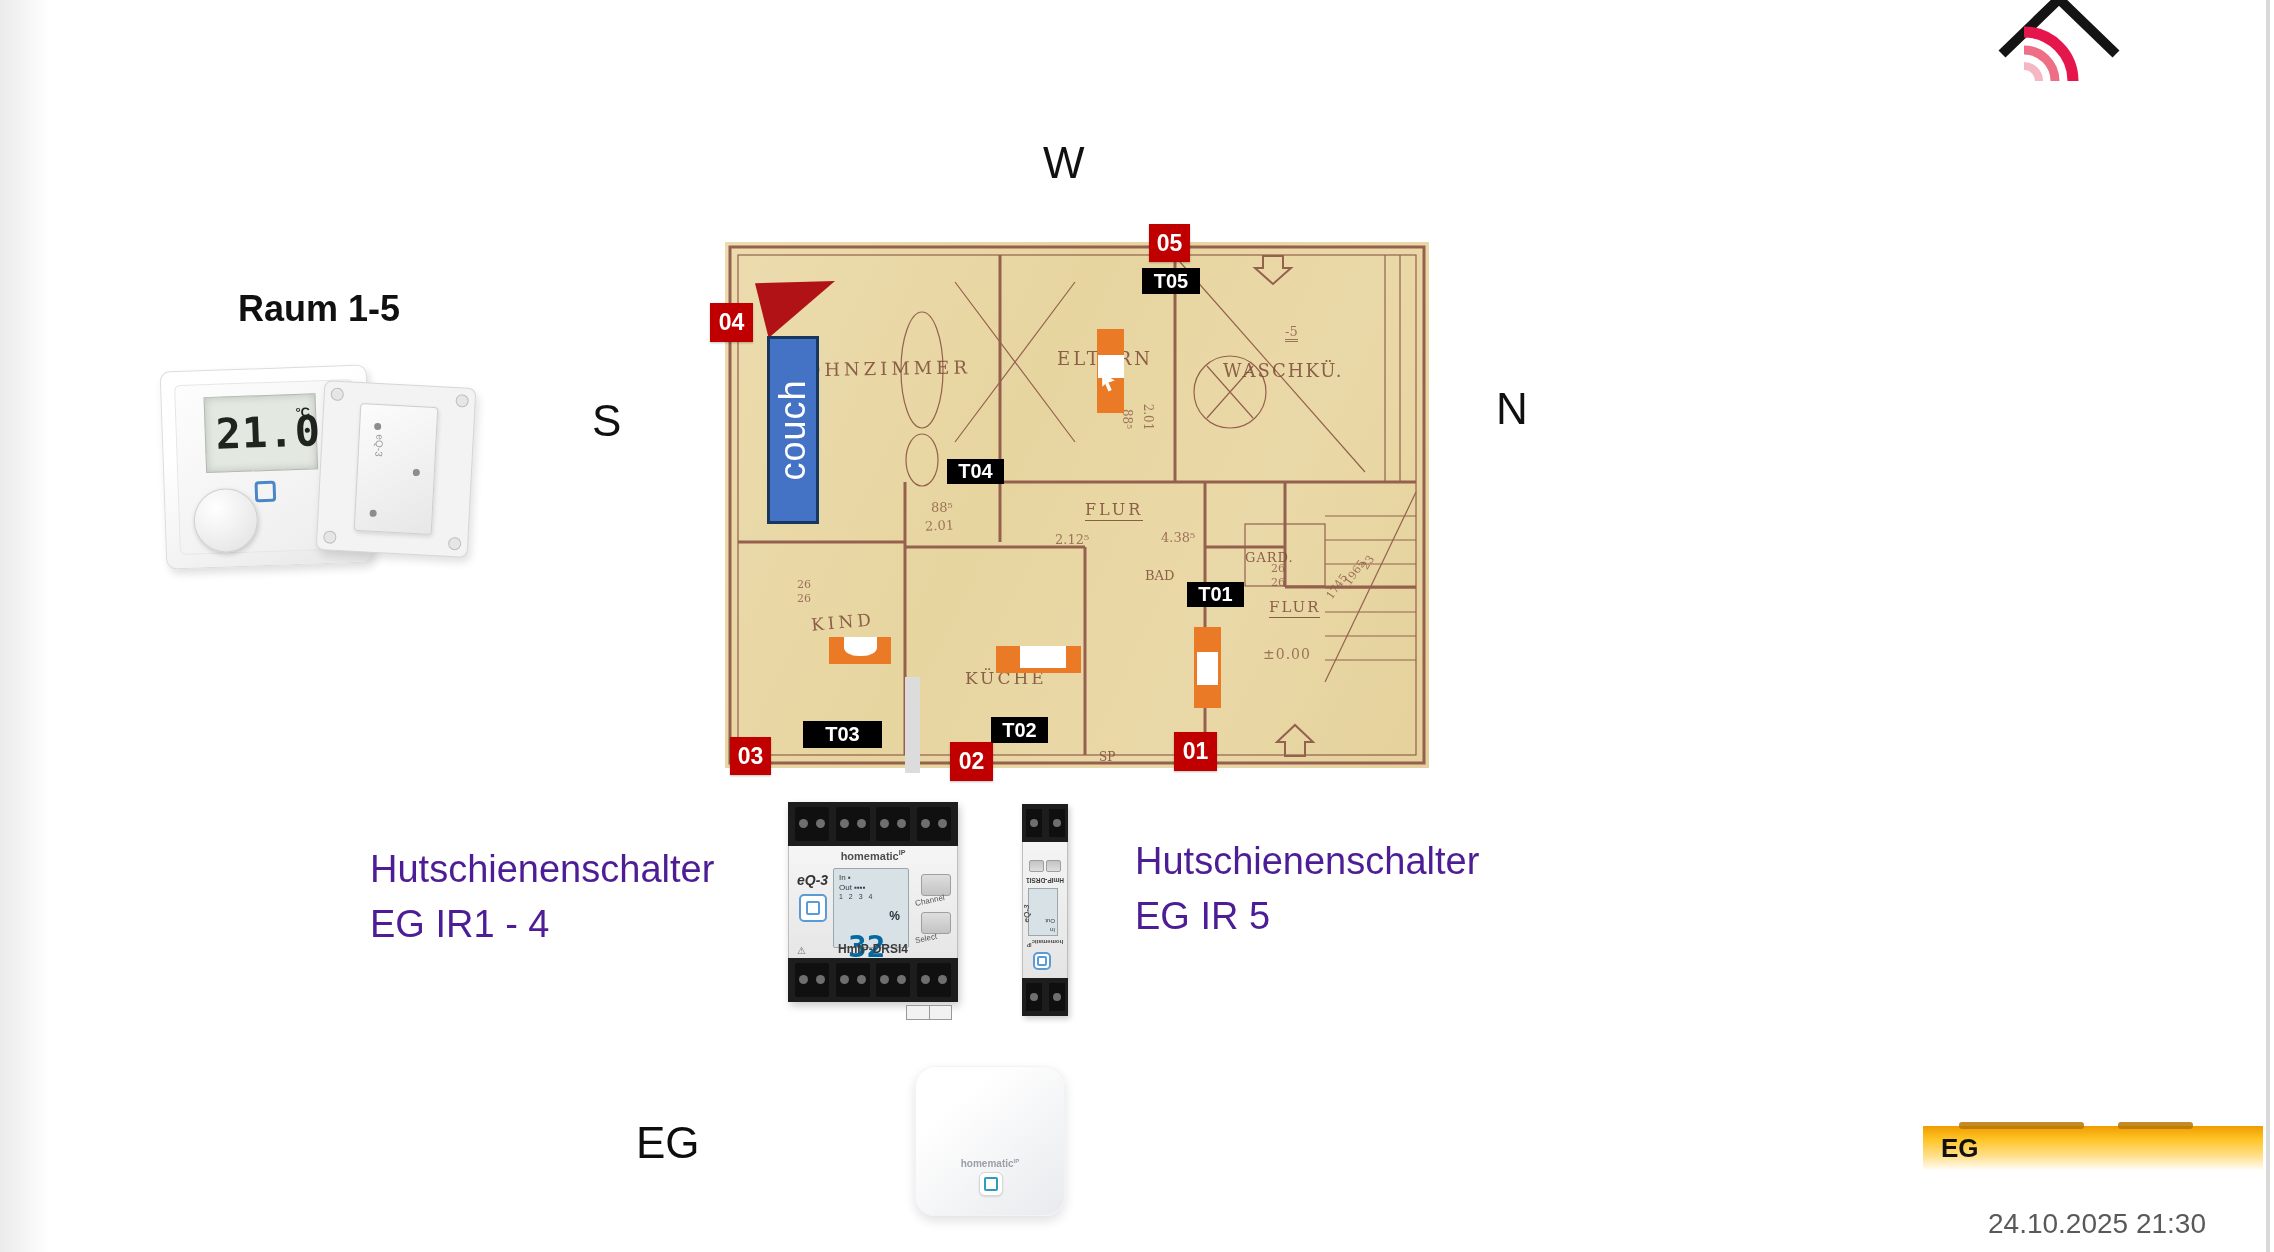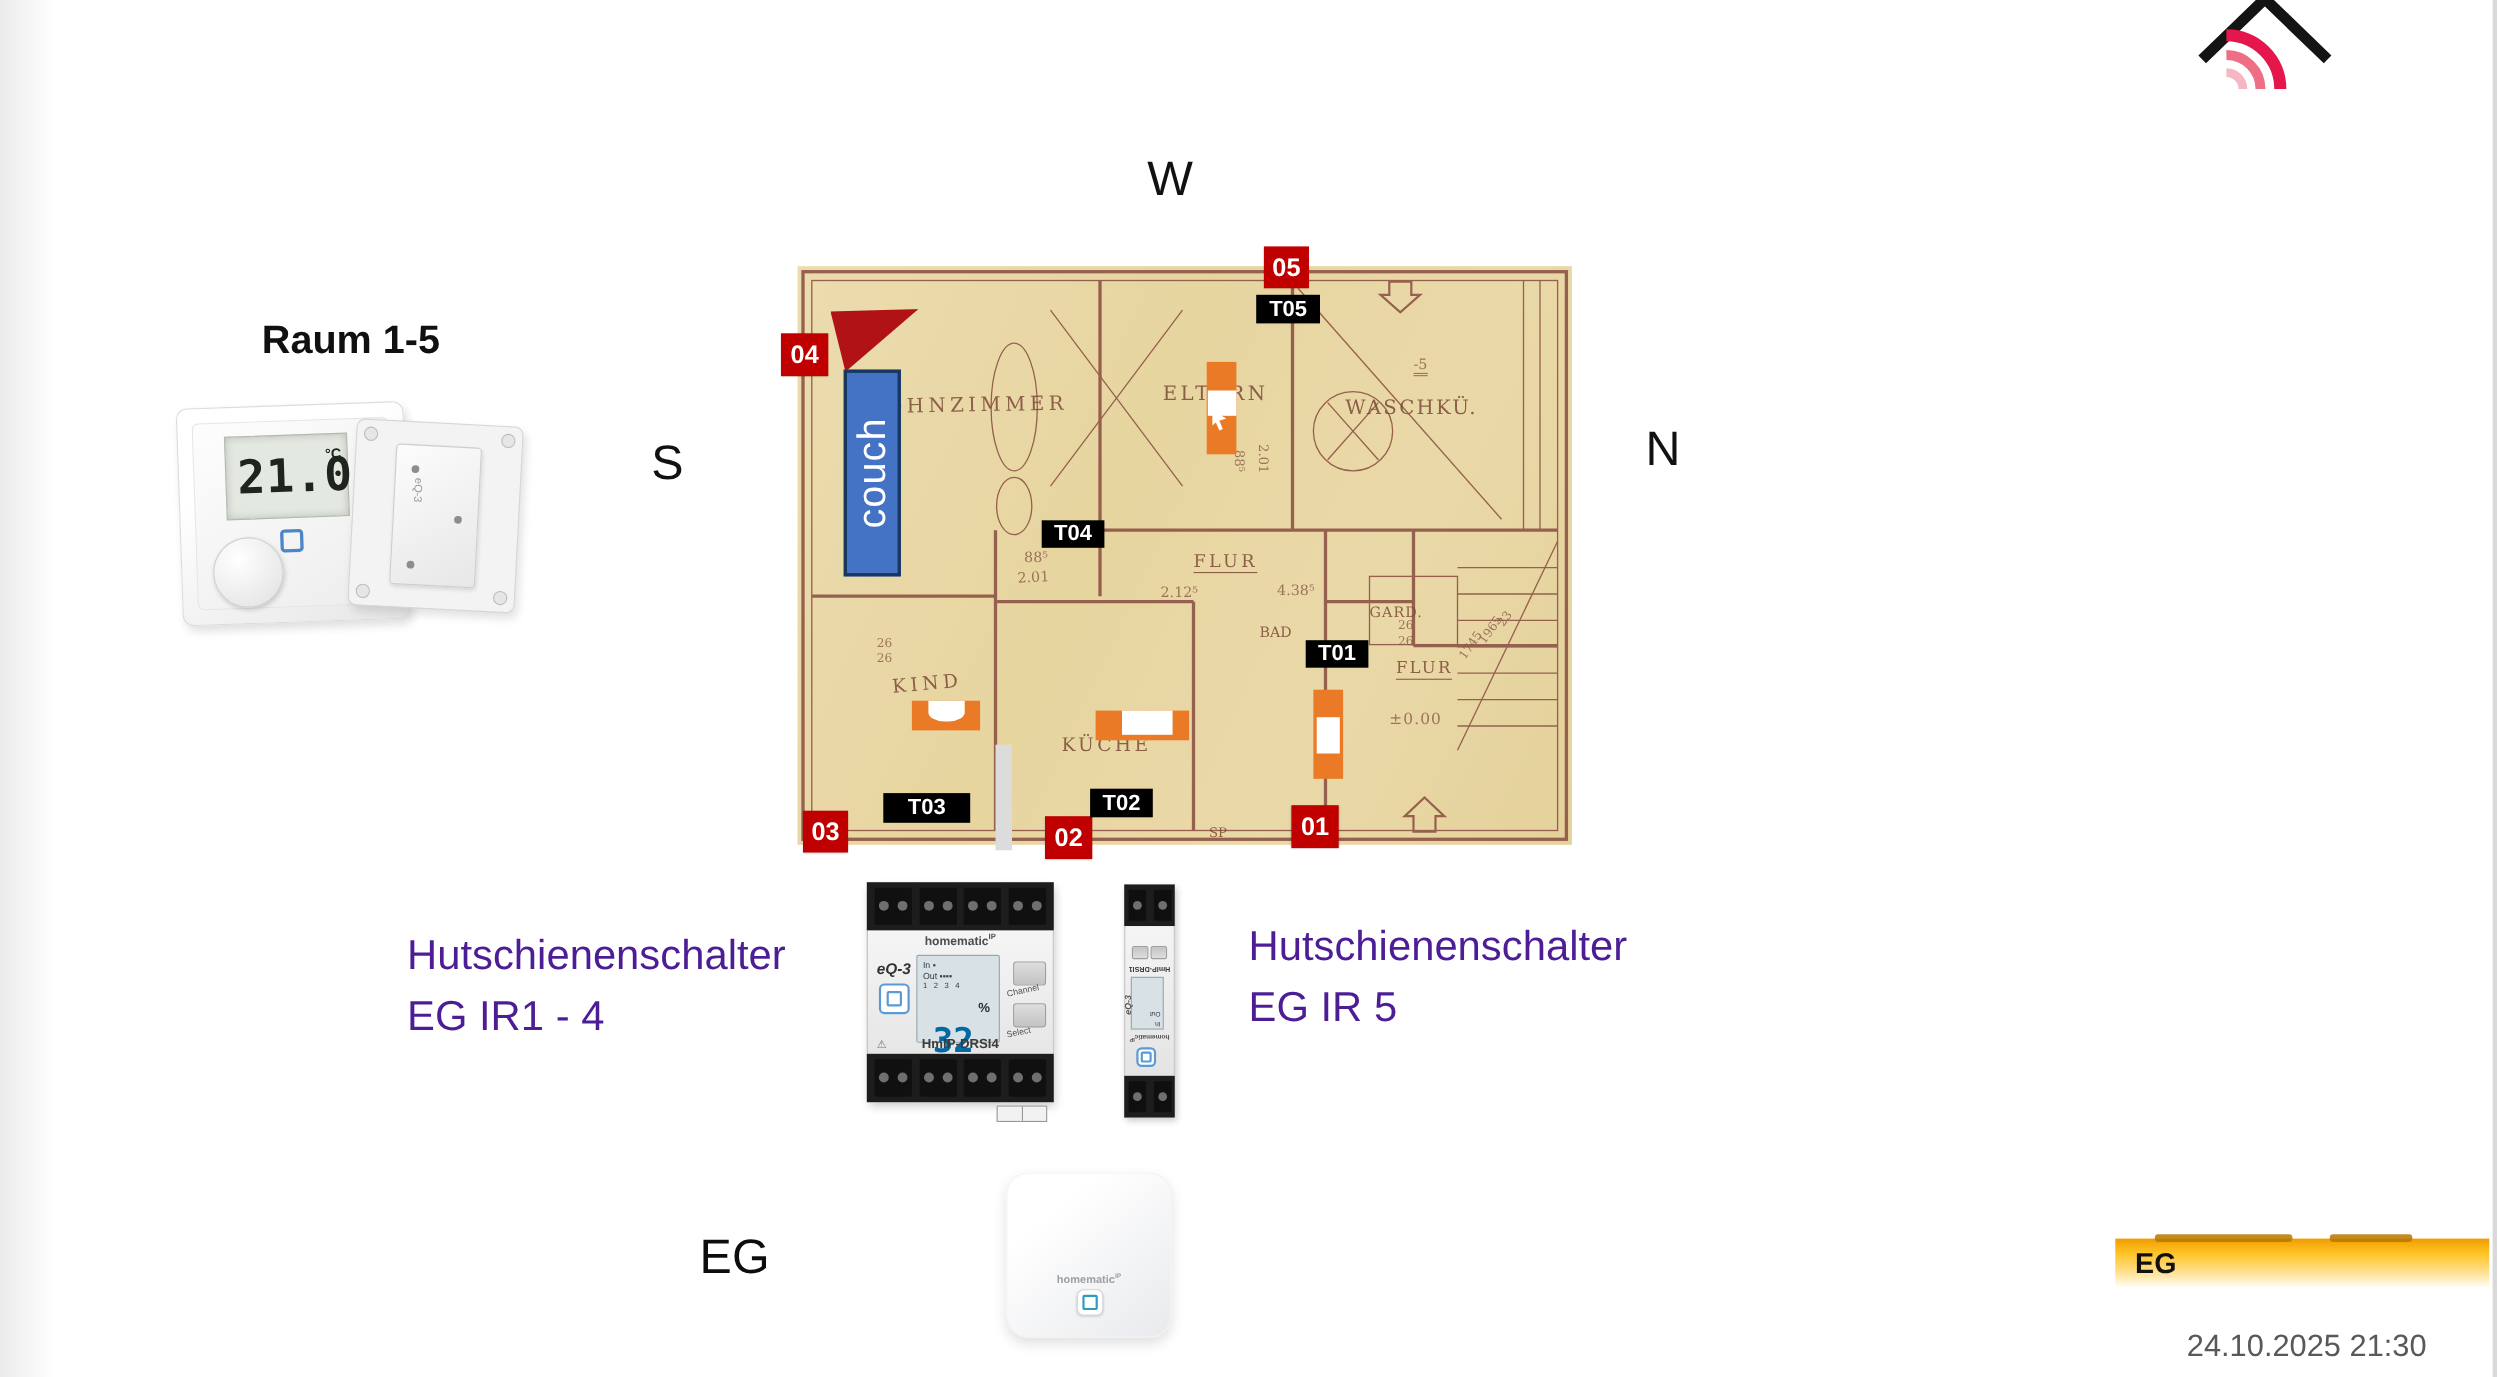--- a/index.html
+++ b/index.html
@@ -255,21 +255,21 @@
 
     <div class="marker-red" style="left:449px;top:490px;width:43px;height:39px;">01</div>
     <div class="marker-red" style="left:225px;top:500px;width:43px;height:39px;">02</div>
     <div class="marker-red" style="left:5px;top:495px;width:41px;height:38px;">03</div>
     <div class="marker-red" style="left:-15px;top:61px;width:43px;height:39px;">04</div>
     <div class="marker-red" style="left:424px;top:-18px;width:41px;height:38px;">05</div>
 
     <div class="marker-black" style="left:462px;top:340px;width:57px;height:25px;">T01</div>
     <div class="marker-black" style="left:266px;top:475px;width:57px;height:26px;">T02</div>
     <div class="marker-black" style="left:78px;top:479px;width:79px;height:27px;">T03</div>
-    <div class="marker-black" style="left:222px;top:217px;width:57px;height:25px;margin-top:14px;">T04</div>
+    <div class="marker-black" style="left:222px;top:217px;width:57px;height:25px;">T04</div>
     <div class="marker-black" style="left:417px;top:26px;width:58px;height:26px;">T05</div>
   </div>
 
   <div class="abs hslabel" style="left:370px;top:842px;">
     <div>Hutschienenschalter</div>
     <div>EG IR1 - 4</div>
   </div>
   <div class="abs hslabel" style="left:1135px;top:834px;">
     <div>Hutschienenschalter</div>
     <div>EG IR 5</div>

